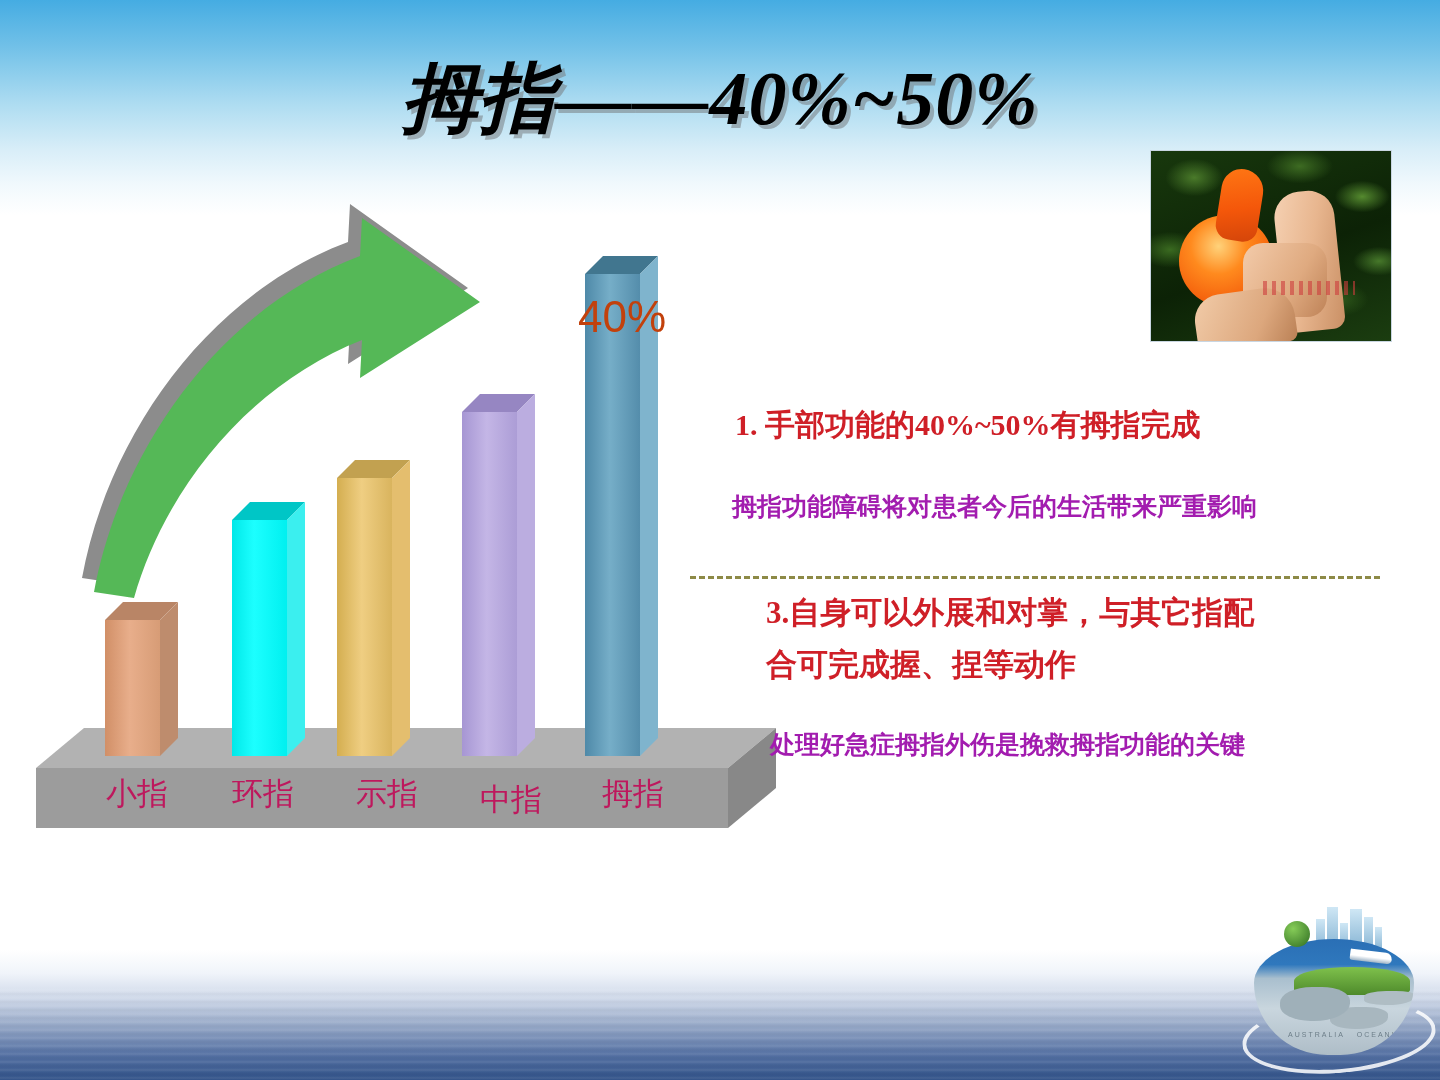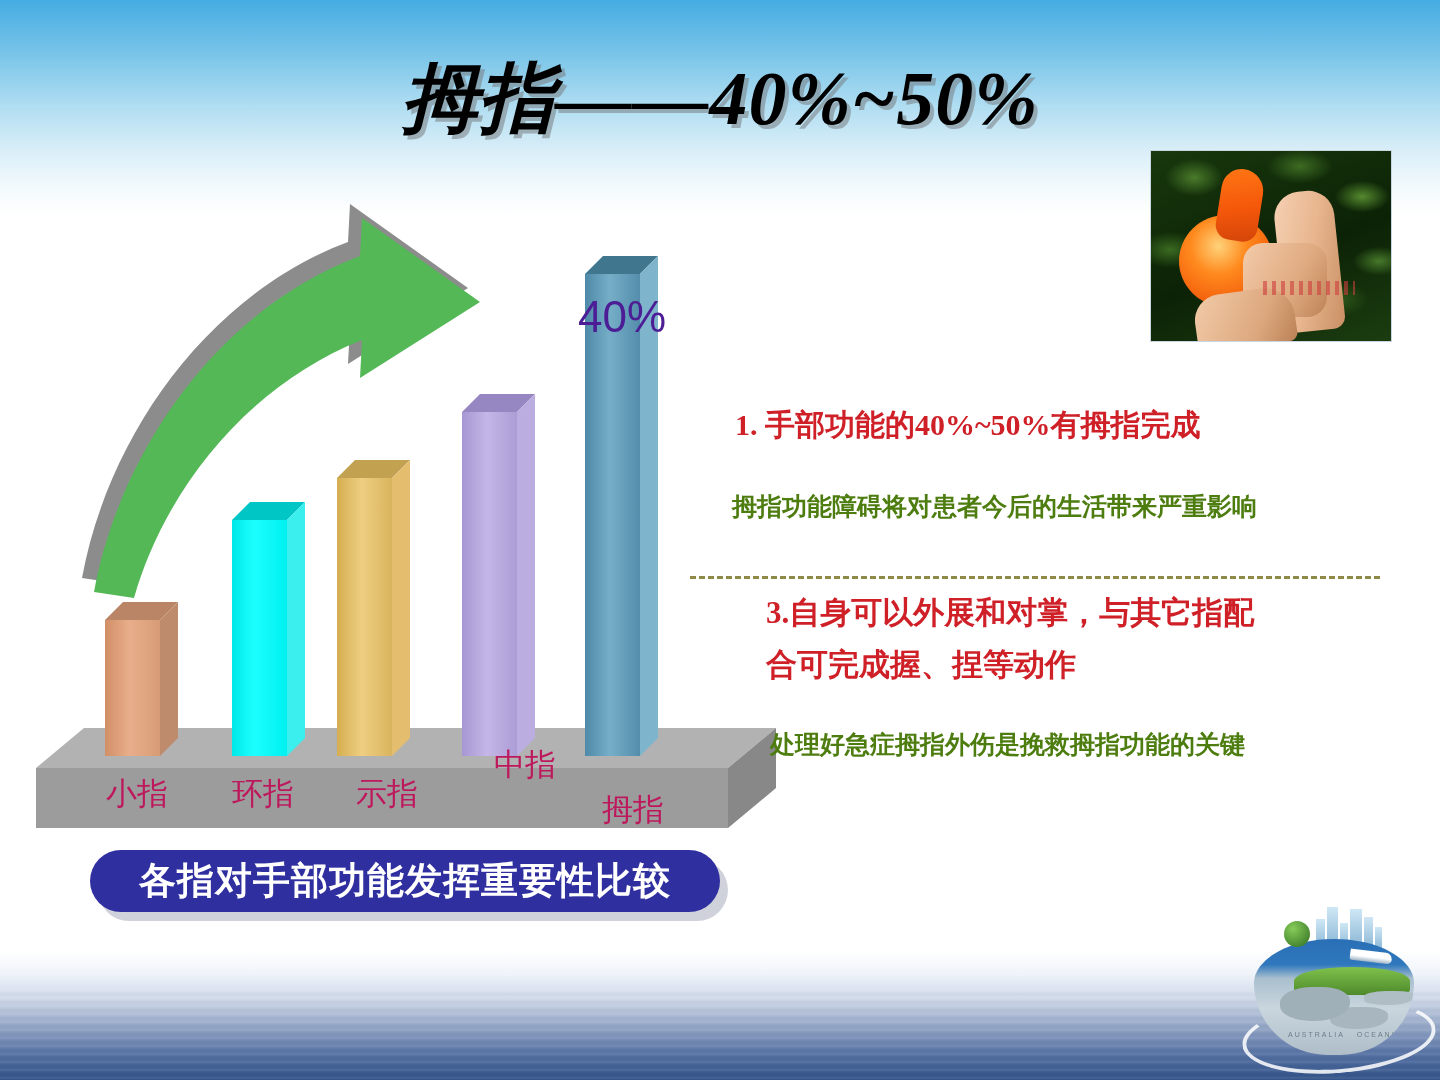--- a/index.html
+++ b/index.html
@@ -140,21 +140,21 @@
   }
 
   
   .arrow-svg { position: absolute; left: 60px; top: 10px; }
 
   
   .platform { position: absolute; left: 36px; top: 520px; }
 
   .bar-value {
     position: absolute;
-    color: #4c1d95;
+    color: #c2410c;
     font-family: "Liberation Sans", "DejaVu Sans", sans-serif;
     font-size: 44px;
     line-height: 1;
     white-space: nowrap;
   }
 
   .bar-label {
     position: absolute;
     color: #be185d;
     font-family: Liberation Serif, serif;
@@ -186,21 +186,21 @@
 
   
   .txt { position: absolute; white-space: nowrap; text-align: center; }
 
   .point-red {
     color: #CF1F27;
     font-family: "Liberation Serif", "DejaVu Serif", serif;
     font-weight: bold;
   }
   .point-black {
-    color: #4d7c0f;
+    color: #a21caf;
     font-family: Liberation Sans, sans-serif;
     font-weight: bold;
   }
 
   #p1  { left: 735px; top: 405px; font-size: 30px; }
   #p1s { left: 732px; top: 490px; font-size: 25px; }
   #divider {
     position: absolute;
     left: 690px; top: 576px;
     width: 690px; height: 0;
@@ -362,27 +362,24 @@
         <polygon points="640,84 658,66 658,548 640,566" fill="#7FB4CD"></polygon>
         <rect x="585" y="84" width="55" height="482" fill="url(#g5)"></rect>
       </g>
     </svg>
 
     <div class="bar-value" style="left:578px; top:105px;">40%</div>
 
     <div class="bar-label" style="left:92px; top:583px; width:90px;">小指</div>
     <div class="bar-label" style="left:218px; top:583px; width:90px;">环指</div>
     <div class="bar-label" style="left:342px; top:583px; width:90px;">示指</div>
-    <div class="bar-label" style="left:466px; top:554px; width:90px;text-align:right;">中指</div>
-    <div class="bar-label" style="left:588px; top:583px; width:90px;margin-top:16px;">拇指</div>
+    <div class="bar-label" style="left:466px; top:589px; width:90px;">中指</div>
+    <div class="bar-label" style="left:588px; top:583px; width:90px;">拇指</div>
   </div>
 
-  <div class="caption-pill">
-    <span>各指对手部功能发挥重要性比较</span>
-  </div>
 
   <div class="txt point-red" id="p1">1. 手部功能的40%~50%有拇指完成</div>
   <div class="txt point-black" id="p1s">拇指功能障碍将对患者今后的生活带来严重影响</div>
 
   <div id="divider"></div>
 
   <div class="txt point-red" id="p2a">3.自身可以外展和对掌，与其它指配</div>
   <div class="txt point-red" id="p2b">合可完成握、捏等动作</div>
 
   <div class="txt point-black" id="p3">处理好急症拇指外伤是挽救拇指功能的关键</div>

